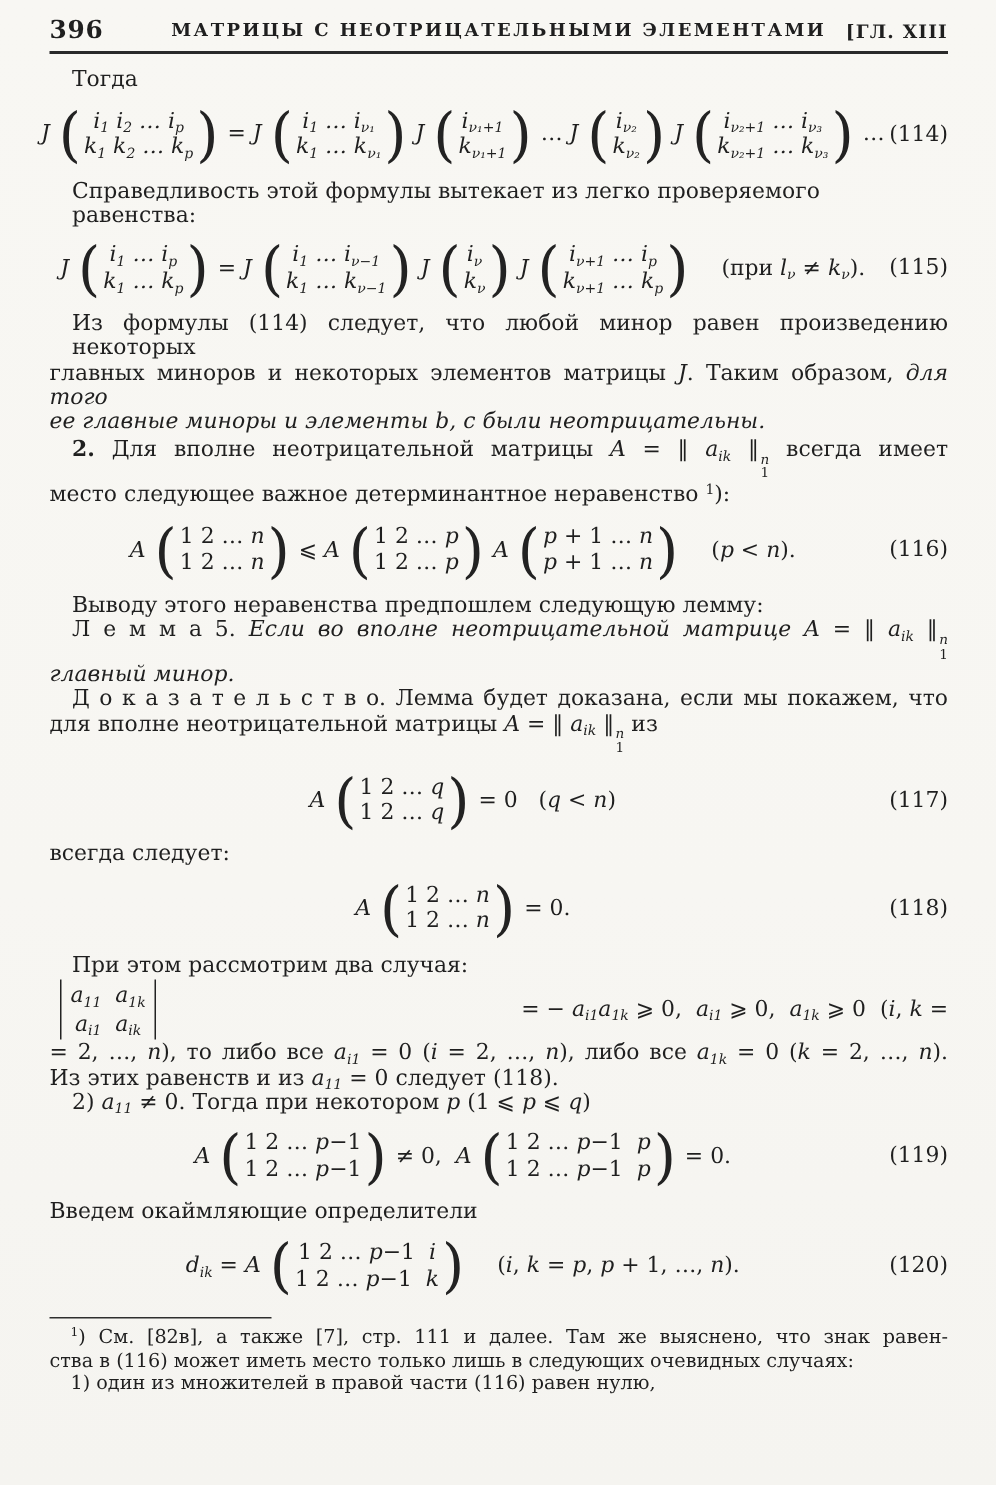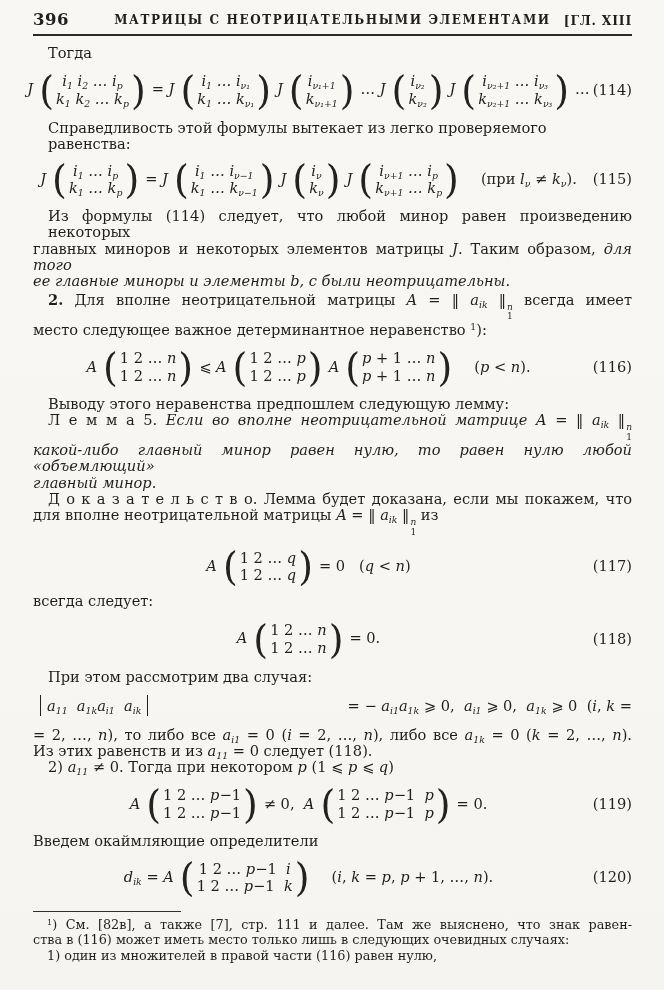--- a/index.html
+++ b/index.html
@@ -34,30 +34,30 @@
   .f114{margin:3px 0 5px;}
   .f115{margin:2px 0 4px;}
   .f116{margin:4px 0 4px;}
   .f117{margin:4px 0 2px;}
   .f118{margin:4px 0 5px;}
   .f119{margin:3px 0 4px;}
   .f120{margin:3px 0 0;}
   .fbody{display:inline-flex;align-items:center;white-space:nowrap;}
   .mt{margin:0 4px;white-space:nowrap;}
   .tail{margin-left:20px;}
-  .pm{display:inline-flex;align-items:center;margin:0 2px;}
+  .pm{display:inline-flex;margin:0 2px;}
   .pm::before{content:"(";}
   .pm::after{content:")";}
   .pm::before,.pm::after{font-size:260%;font-weight:400;line-height:.95;
     transform:scaleY(1.04);color:#222;}
   .mat{display:inline-flex;flex-direction:column;align-items:center;padding:0 2px;}
   .mat .mrow{line-height:17.5px;white-space:nowrap;}
   .eqnum{position:absolute;right:0;top:50%;transform:translateY(-50%);}
   
-  .det{display:inline-flex;flex-direction:row;align-items:center;
+  .det{display:inline-flex;flex-direction:column;align-items:center;
     border-left:1.3px solid #222;border-right:1.3px solid #222;
     padding:1px 6px;margin:0 7px;vertical-align:middle;}
   .det .mrow{line-height:19px;white-space:nowrap;}
   .case1-first{display:flex;align-items:center;min-height:42px;}
   .case1-first .seg{white-space:nowrap;}
   .case1-first{justify-content:space-between;}
   
   .fnrule{width:148px;border-top:1.5px solid #2e2e2e;margin:9px 0 5px 0;}
   .fnblock{font-size:12.8px;line-height:15.4px;}
   .fnblock .line{min-height:15.4px;}
@@ -196,21 +196,20 @@
   <span class="eqnum">(116)</span>
 </div>
 
 <div class="line ind">Выводу этого неравенства предпошлем следующую лемму:</div>
 
 <div>
   <div class="line ind fill">Л е м м а 5. <i>Если во вполне неотрицательной матрице A</i> = ‖ <i>a<sub>ik</sub></i> ‖<span class="ss">
         <span><i>n</i></span>
         <span>1</span>
       </span></div>
-  <div class="line fill"><i>какой-либо главный минор равен нулю, то равен нулю любой «объемлющий»</i></div>
   <div class="line"><i>главный минор.</i></div>
 </div>
 
 <div>
   <div class="line ind fill">Д о к а з а т е л ь с т в о. Лемма будет доказана, если мы покажем, что</div>
   <div class="line">для вполне неотрицательной матрицы <i>A</i> = ‖ <i>a<sub>ik</sub></i> ‖<span class="ss">
         <span><i>n</i></span>
         <span>1</span>
       </span> из</div>
 </div>

